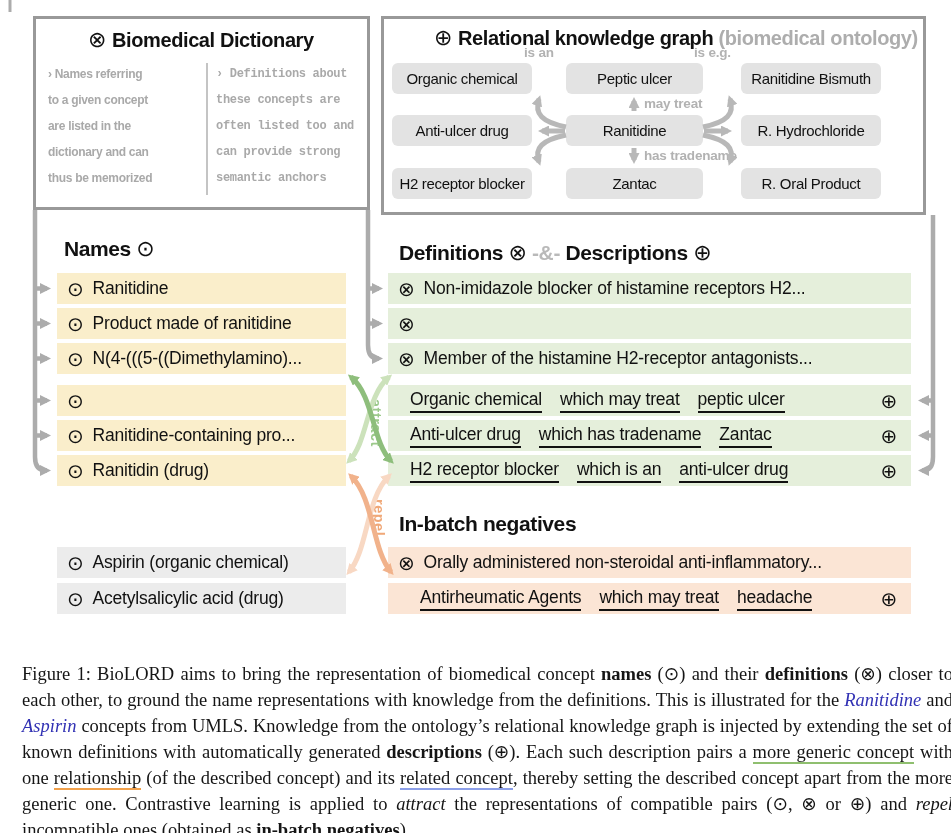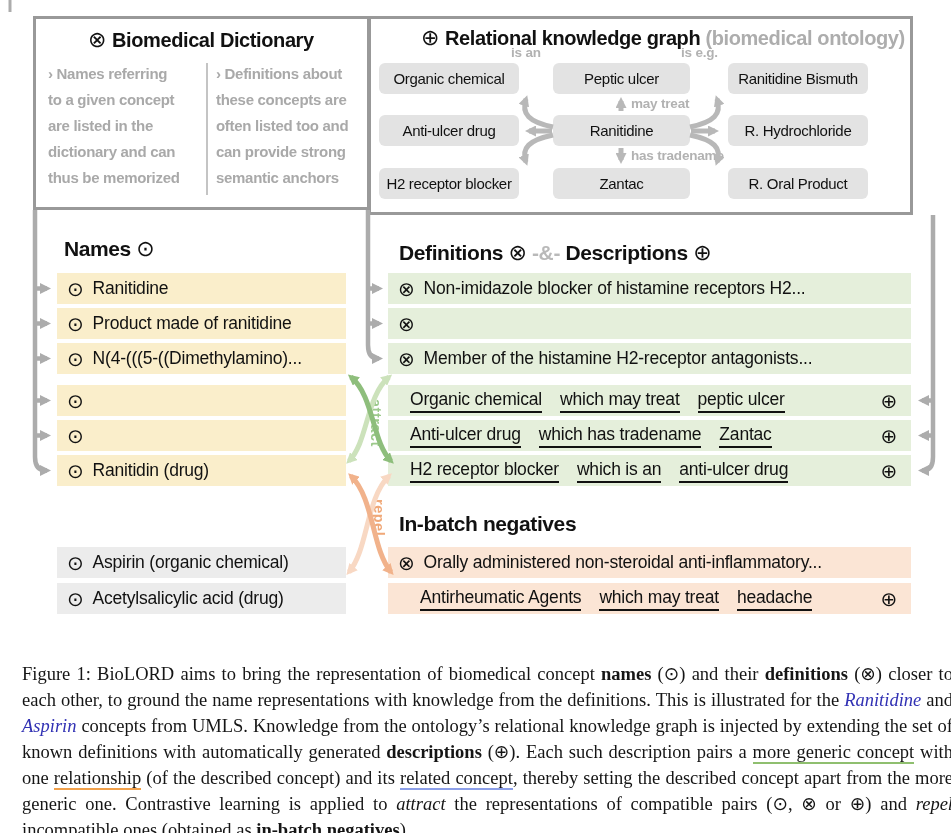--- a/index.html
+++ b/index.html
@@ -3,21 +3,21 @@
 <meta charset="utf-8">
 <style>
   html,body{margin:0;padding:0;background:#fff;}
   #fig{position:relative;width:951px;height:833px;background:#fff;overflow:hidden;
        font-family:"Liberation Sans",sans-serif;color:#111;}
   
   .panel{position:absolute;border:3px solid #999;background:#fff;box-sizing:border-box;}
   .panel-title{position:absolute;font-weight:700;font-size:20px;letter-spacing:-0.4px;white-space:nowrap;margin-left:40px;}
   .panel-title .ic{font-weight:400;font-size:22px;margin-right:6px;}
   .panel-title .sub{color:#ADADAD;font-weight:700;}
-  .dict-col{position:absolute;color:#A9A9A9;font-size:15px;font-weight:700;letter-spacing:-0.3px;
+  .dict-col{position:absolute;color:#A9A9A9;font-size:12px;font-weight:700;letter-spacing:-0.3px;
             line-height:26px;white-space:pre-line;}
   .dict-div{position:absolute;width:2px;background:#C4C4C4;}
   
   .node{position:absolute;height:31px;background:#E3E3E3;border-radius:6px;text-align:center;
         line-height:31px;font-size:15px;letter-spacing:-0.3px;white-space:nowrap;}
   .edge-label{position:absolute;color:#B2B2B2;font-size:13.5px;font-weight:700;white-space:nowrap;letter-spacing:-0.2px;text-align:right;}
   
   .h1{position:absolute;font-weight:700;font-size:21px;letter-spacing:-0.4px;white-space:nowrap;}
   .h1 .ic{font-weight:400;font-size:22px;}
   .h1 .amp{color:#B9B9B9;}
@@ -59,28 +59,28 @@
   <div class="panel" style="left:33px;top:16px;width:337px;height:194px;">
     <div class="panel-title" style="left:12px;top:8px;">
       <span class="ic">⊗</span><span>Biomedical Dictionary</span>
     </div>
     <div class="dict-div" style="left:170px;top:44px;height:132px;"></div>
     <div class="dict-col" style="left:12px;top:42px;width:154px;">› Names referring
 to a given concept
 are listed in the
 dictionary and can
 thus be memorized</div>
-    <div class="dict-col" style="left:180px;top:42px;width:150px;">› Definitions about
+    <div class="dict-col" style="left:180px;top:42px;width:150px;font-family:Liberation Mono, monospace;">› Definitions about
 these concepts are
 often listed too and
 can provide strong
 semantic anchors</div>
   </div>
 
-  <div class="panel" style="left:368px;top:16px;width:545px;height:199px;">
+  <div class="panel" style="left:381px;top:16px;width:545px;height:199px;">
     <div class="panel-title" style="left:10px;top:6px;">
       <span class="ic">⊕</span><span>Relational knowledge graph</span>
       <span class="sub">(biomedical ontology)</span>
     </div>
 
     <div class="node" style="left:8px;top:44px;width:140px;">Organic chemical</div>
     <div class="node" style="left:182px;top:44px;width:137px;">Peptic ulcer</div>
     <div class="node" style="left:357px;top:44px;width:140px;">Ranitidine Bismuth</div>
     <div class="node" style="left:8px;top:96px;width:140px;">Anti-ulcer drug</div>
     <div class="node" style="left:182px;top:96px;width:137px;">Ranitidine</div>
@@ -133,20 +133,21 @@
     </div>
   <div class="row yellow" style="left:57px;top:343px;width:289px;">
     <span class="sym">⊙</span>
       <span>N(4-(((5-((Dimethylamino)...</span>
     </div>
   <div class="row yellow" style="left:57px;top:385px;width:289px;">
     <span class="sym">⊙</span>
     </div>
   <div class="row yellow" style="left:57px;top:420px;width:289px;">
     <span class="sym">⊙</span>
+      <span>Ranitidine-containing pro...</span>
     </div>
   <div class="row yellow" style="left:57px;top:455px;width:289px;">
     <span class="sym">⊙</span>
       <span>Ranitidin (drug)</span>
     </div>
 
   <div class="row green" style="left:388px;top:273px;width:523px;">
     <span class="sym">⊗</span>
       <span>Non-imidazole blocker of histamine receptors H2...</span>
     </div>

